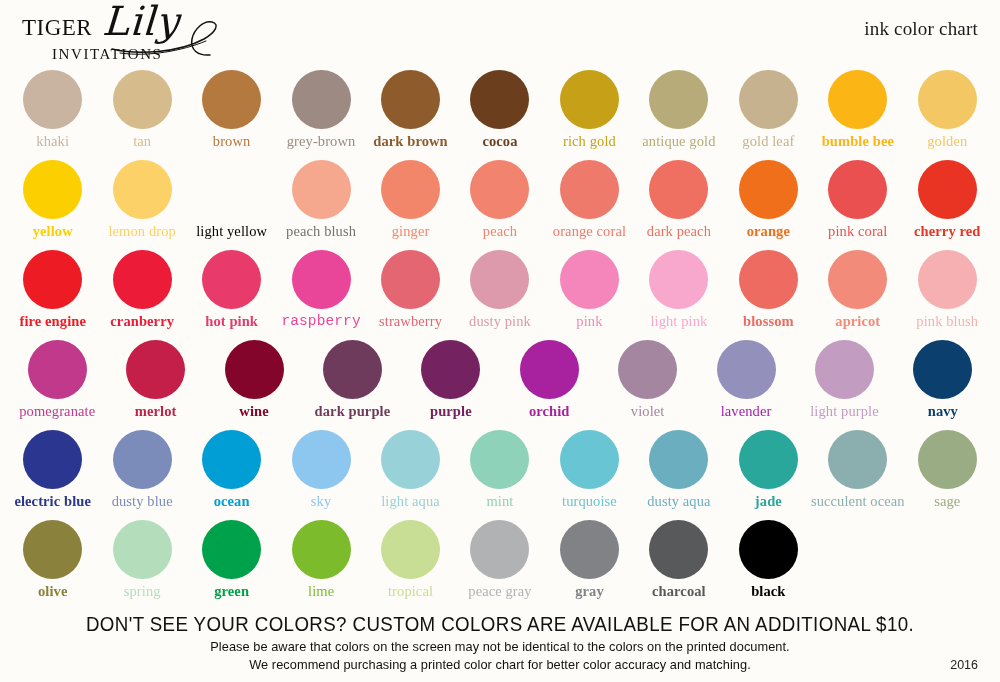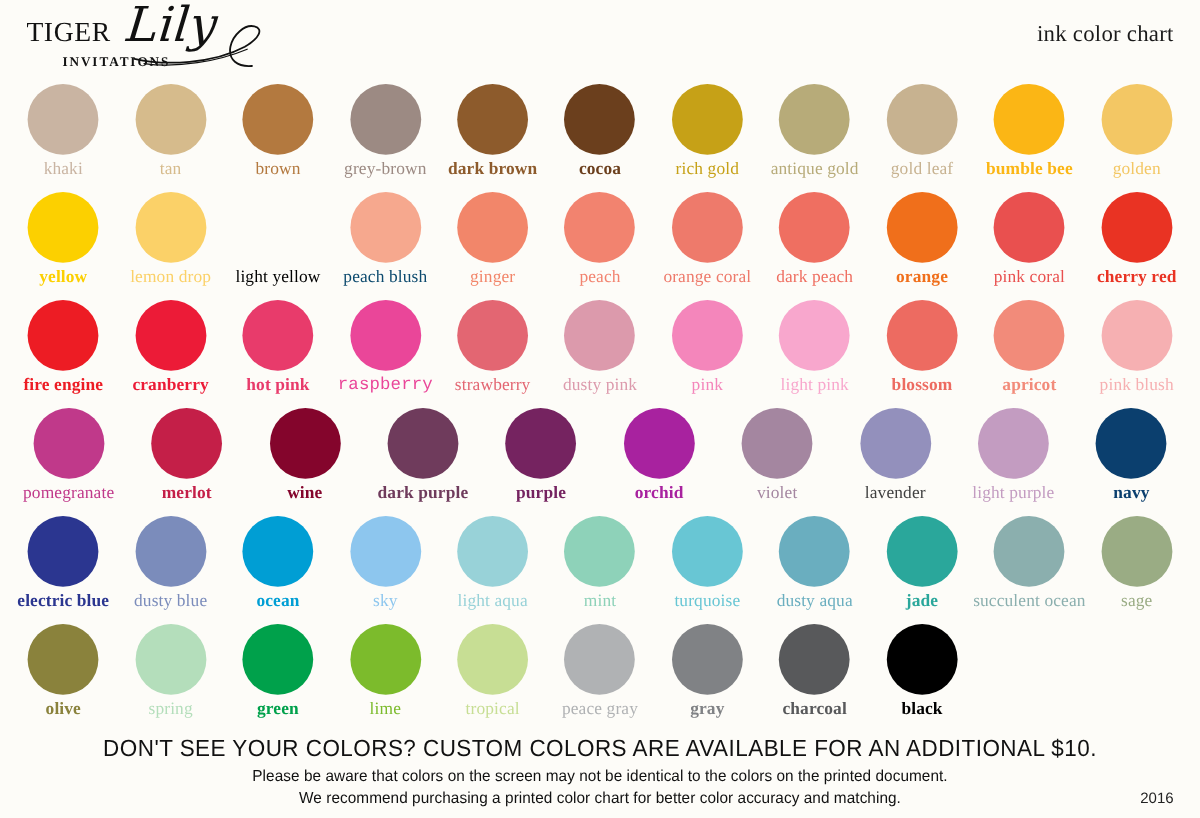--- a/index.html
+++ b/index.html
@@ -67,24 +67,24 @@
     top: 11px;
     width: 118px;
     height: 40px;
     pointer-events: none;
   }
   .logo-sub {
     position: absolute;
     left: 30px;
     top: 38px;
     font-family: "Liberation Serif", serif;
-    font-size: 11px;
+    font-size: 15px;
     letter-spacing: 1.6px;
     color: #111;
-    font-weight: 700;
+    font-weight: 400;
   }
   .chart-title {
     position: absolute;
     right: 22px;
     top: 18px;
     font-family: "Liberation Serif", serif;
     font-size: 19px;
     color: #1a1a1a;
     letter-spacing: 0.2px;
   }
@@ -232,21 +232,21 @@
         <div class="cell">
           <div class="dot" style="background: rgb(251, 209, 104);"></div>
           <div class="cap" style="color: rgb(251, 209, 104);">lemon drop</div>
         </div>
         <div class="cell">
           <div class="dot"></div>
           <div class="cap">light yellow</div>
         </div>
         <div class="cell">
           <div class="dot" style="background: rgb(246, 168, 142);"></div>
-          <div class="cap" style="color: #0c4a6e;">peach blush</div>
+          <div class="cap" style="color: #737373;">peach blush</div>
         </div>
         <div class="cell">
           <div class="dot" style="background: rgb(242, 134, 106);"></div>
           <div class="cap" style="color: rgb(242, 134, 106);">ginger</div>
         </div>
         <div class="cell">
           <div class="dot" style="background: rgb(242, 131, 111);"></div>
           <div class="cap" style="color: rgb(242, 131, 111);">peach</div>
         </div>
         <div class="cell">
@@ -340,21 +340,21 @@
         <div class="cell">
           <div class="dot" style="background: rgb(168, 34, 159);"></div>
           <div class="cap bold" style="color: rgb(168, 34, 159);">orchid</div>
         </div>
         <div class="cell">
           <div class="dot" style="background: rgb(164, 134, 160);"></div>
           <div class="cap" style="color: rgb(164, 134, 160);">violet</div>
         </div>
         <div class="cell">
           <div class="dot" style="background: rgb(147, 144, 188);"></div>
-          <div class="cap" style="color: #404040;">lavender</div>
+          <div class="cap" style="color: #a21caf;">lavender</div>
         </div>
         <div class="cell">
           <div class="dot" style="background: rgb(195, 156, 193);"></div>
           <div class="cap" style="color: rgb(195, 156, 193);">light purple</div>
         </div>
         <div class="cell">
           <div class="dot" style="background: rgb(11, 63, 110);"></div>
           <div class="cap bold" style="color: rgb(11, 63, 110);">navy</div>
         </div>
       </div>

